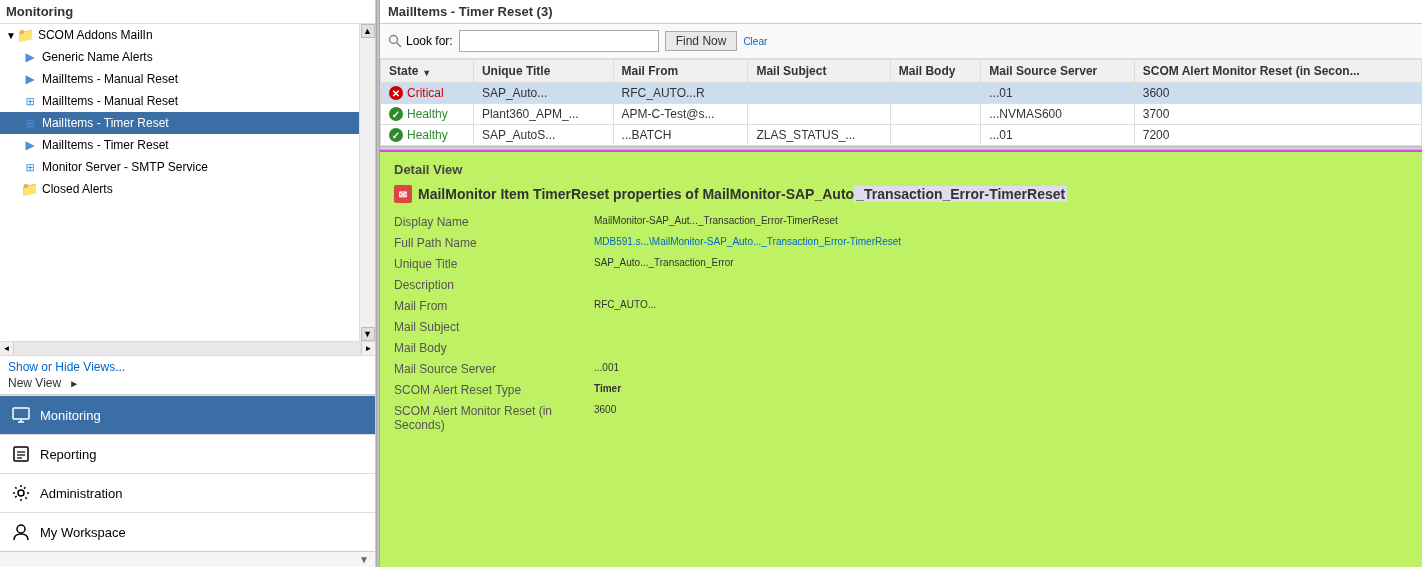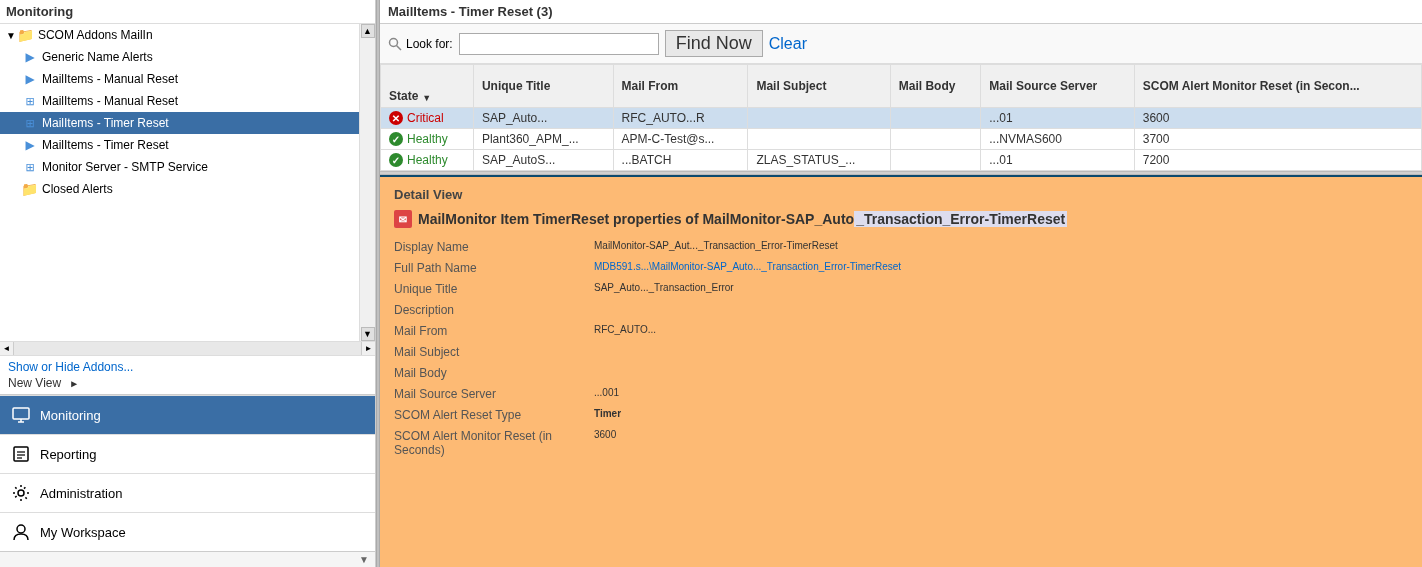--- a/index.html
+++ b/index.html
@@ -38,40 +38,40 @@
     
     .right-panel { flex: 1; display: flex; flex-direction: column; overflow: hidden; background: #f5f5f5; }
 
     
     .top-bar { background: #fff; padding: 4px 8px; border-bottom: 1px solid #ccc; display: flex; align-items: center; gap: 8px; }
     .top-title { font-size: 13px; font-weight: 600; color: #333; flex: 1; }
 
     
     .search-bar { background: #f9f9f9; padding: 6px 8px; border-bottom: 1px solid #ddd; display: flex; align-items: center; gap: 6px; }
     .search-input { width: 200px; height: 22px; border: 1px solid #aaa; padding: 2px 4px; font-size: 12px; }
-    .search-btn { padding: 2px 10px; background: #e8e8e8; border: 1px solid #aaa; font-size: 18px; cursor: pointer; color: #333; }
-    .search-clear { color: #0066cc; font-size: 16px; cursor: pointer; text-decoration: none; }
+    .search-btn { padding: 2px 10px; background: #e8e8e8; border: 1px solid #aaa; font-size: 12px; cursor: pointer; color: #333; }
+    .search-clear { color: #0066cc; font-size: 10px; cursor: pointer; text-decoration: none; }
 
     
     .table-area { flex: 0 0 auto; background: #fff; overflow-x: auto; }
     .data-table { width: 100%; border-collapse: collapse; min-width: 800px; }
     .data-table th { background: #f0f0f0; border: 1px solid #ddd; padding: 4px 8px; text-align: left; font-size: 12px; font-weight: 600; color: #333; white-space: nowrap; }
     .data-table td { border: 1px solid #ddd; padding: 3px 8px; font-size: 12px; color: #333; white-space: nowrap; }
     .data-table tr.selected td { background: #cde; }
-    .th-sort { display: flex; align-items: flex-end; gap: 4px; margin-top: 20px; }
+    .th-sort { display: flex; align-items: flex-end; gap: 4px; }
     .sort-icon { font-size: 9px; }
 
     .status-critical { color: #cc0000; display: flex; align-items: center; gap: 4px; }
     .status-healthy { color: #2d8a2d; display: flex; align-items: center; gap: 4px; }
     .status-icon { width: 14px; height: 14px; border-radius: 50%; display: inline-flex; align-items: center; justify-content: center; font-size: 10px; font-weight: bold; }
     .icon-critical { background: #cc0000; color: white; }
     .icon-healthy { background: #2d8a2d; color: white; }
 
     
-    .detail-section { flex: 1; background: #fdba74; border-top: 2px solid #0c4a6e; overflow-y: auto; padding: 10px 14px; }
+    .detail-section { flex: 1; background: #bef264; border-top: 2px solid #d946ef; overflow-y: auto; padding: 10px 14px; }
     .detail-title { font-size: 14px; font-weight: 600; color: #333; margin-bottom: 10px; display: flex; align-items: center; gap: 6px; }
     .detail-grid { display: grid; grid-template-columns: 200px 1fr; row-gap: 3px; }
     .detail-label { font-size: 12px; color: #555; padding: 2px 0; }
     .detail-value { font-size: 10px; color: #333; padding: 2px 0; }
     .detail-value.link { color: #0066cc; }
     .detail-value.bold { font-weight: 600; }
 
     .splitter { height: 4px; background: #d0d0d0; border-top: 1px solid #bbb; border-bottom: 1px solid #bbb; cursor: ns-resize; }
 
     .tree-horiz-scroll { display: flex; border-top: 1px solid #ddd; background: #f0f0f0; height: 14px; }
@@ -162,21 +162,21 @@
         <div style="flex:1;background:#f5f5f5;"></div>
         <div style="width:14px;height:14px;background:#e0e0e0;border:1px solid #bbb;font-size:9px;display:flex;align-items:center;justify-content:center;cursor:pointer;">▼</div>
       </div>
     </div>
     <div class="tree-horiz-scroll">
       <div class="scroll-left">◄</div>
       <div class="scroll-track"></div>
       <div class="scroll-right">►</div>
     </div>
     <div class="view-links">
-      <a class="view-link">Show or Hide Addons...</a>
+      <a class="view-link">Show or Hide Views...</a>
       <div class="new-view">
         <span>New View</span>
         <span class="new-view-arrow">►</span>
       </div>
     </div>
   </div>
 
   <div class="nav-section">
     <div id="nav-container">
         <div class="nav-item active">

